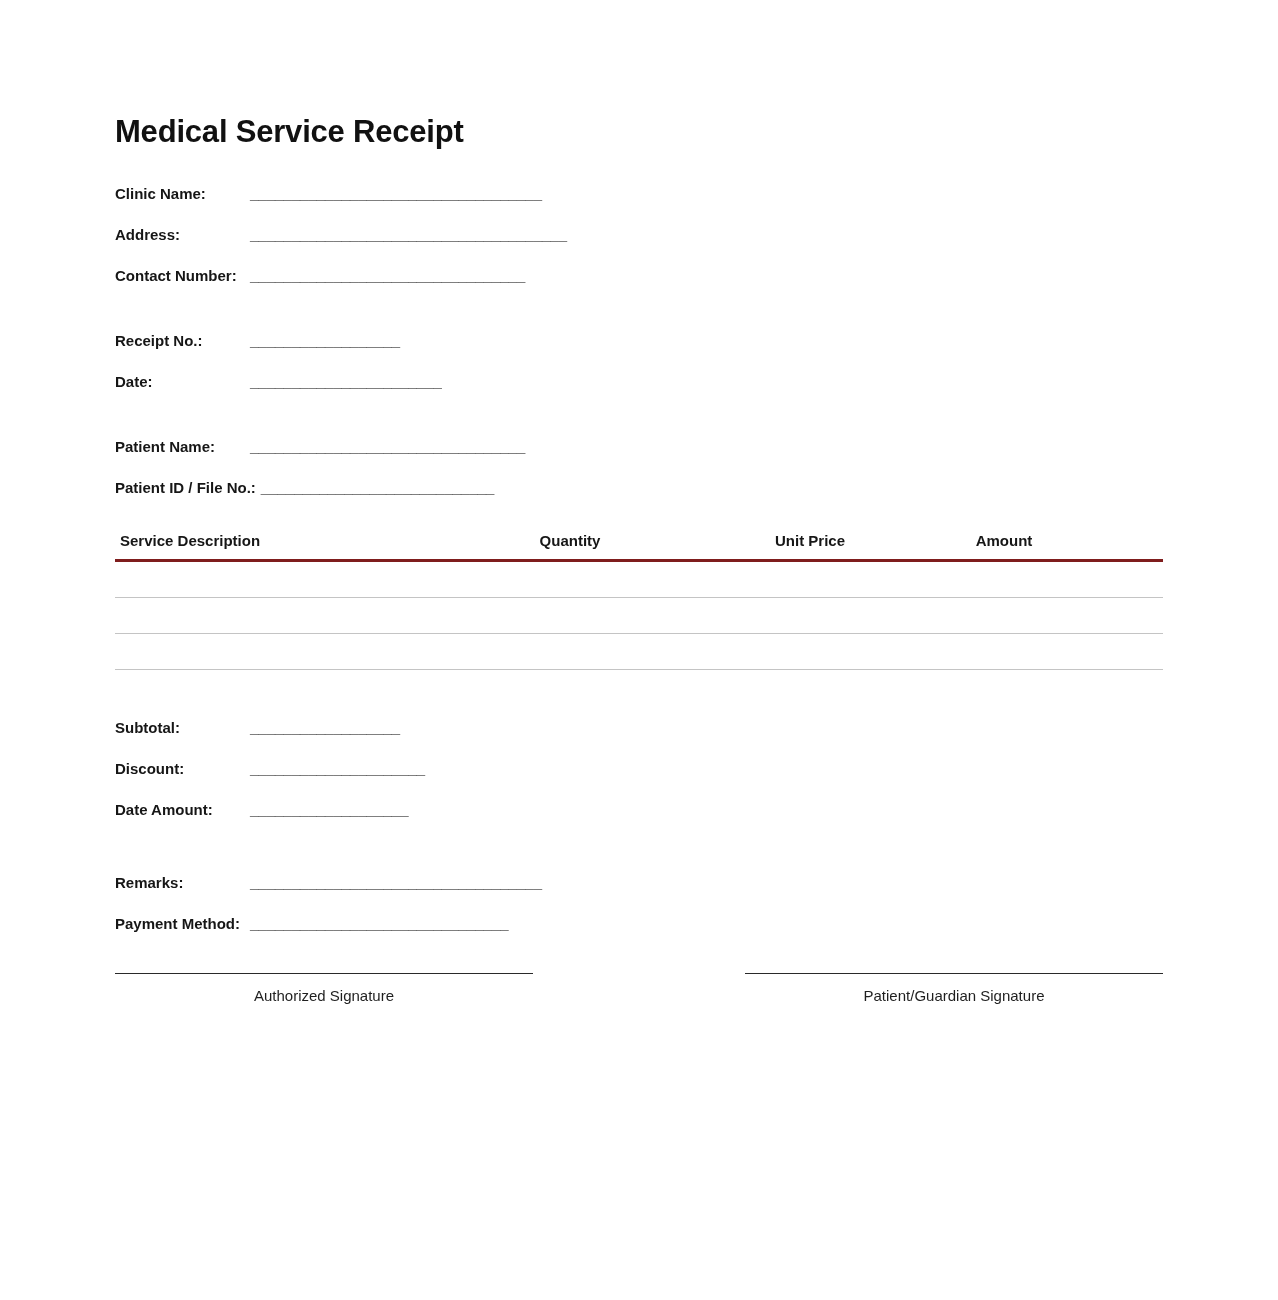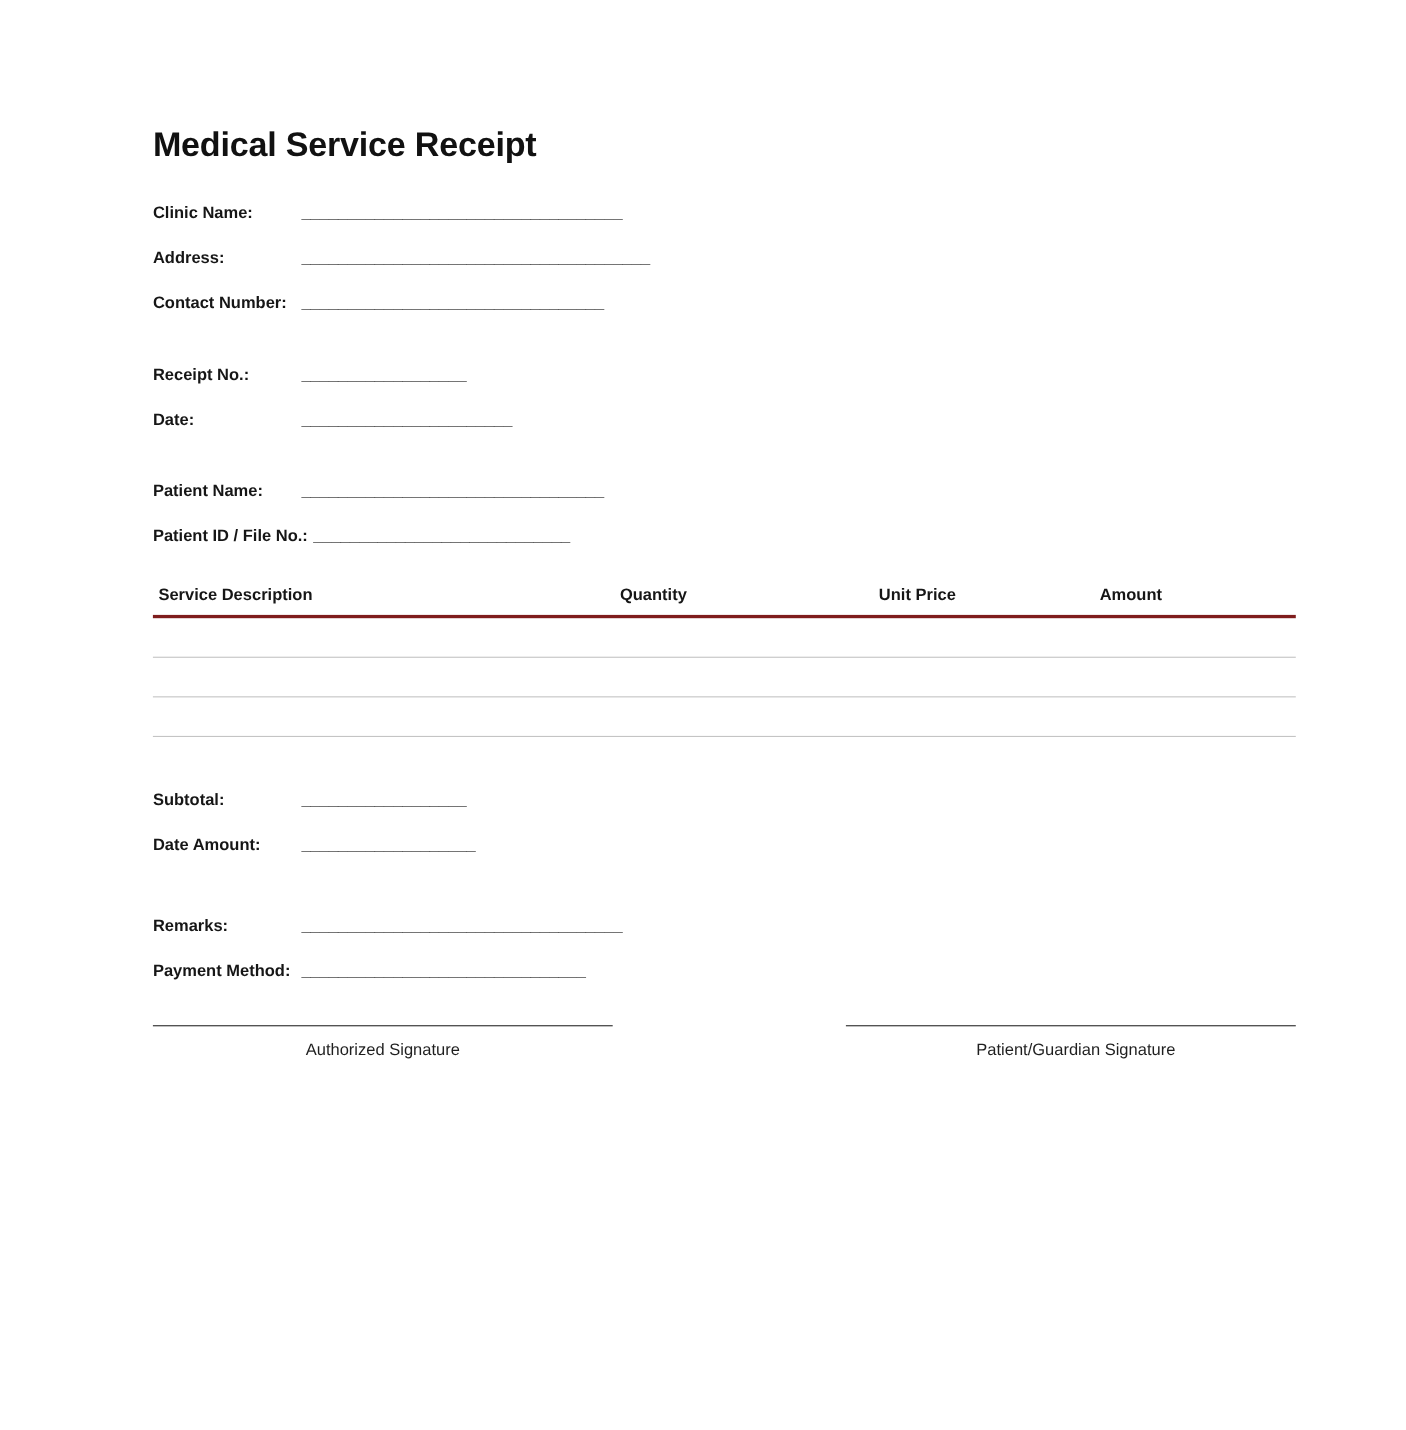--- a/index.html
+++ b/index.html
@@ -8,21 +8,20 @@
     width: 1278px;
     min-height: 1300px;
     font-family: "Liberation Sans", "DejaVu Sans", sans-serif;
     color: #1a1a1a;
   }
   .page {
     width: 1178px;
     min-height: 1300px;
     background: #ffffff;
     overflow: hidden;
-    padding-left: 24px;
   }
   .content {
     width: 1048px;
     margin-left: 115px;
   }
   h1.doc-title {
     margin-top: 113px;
     margin-bottom: 12px;
     font-size: 31px;
     line-height: 38px;
@@ -143,20 +142,23 @@
       <div class="trow"></div>
       <div class="trow"></div>
       <div class="trow"></div>
     </div>
 
     <div class="field-group totals-group">
       <div class="field">
         <span class="flabel">Subtotal:</span><span class="fline">__________________</span>
       </div>
       <div class="field">
+        <span class="flabel">Discount:</span><span class="fline">_____________________</span>
+      </div>
+      <div class="field">
         <span class="flabel">Date Amount:</span><span class="fline">___________________</span>
       </div>
     </div>
 
     <div class="field-group payment-group">
       <div class="field">
         <span class="flabel">Remarks:</span><span class="fline">___________________________________</span>
       </div>
       <div class="field">
         <span class="flabel">Payment Method:</span><span class="fline">_______________________________</span>

